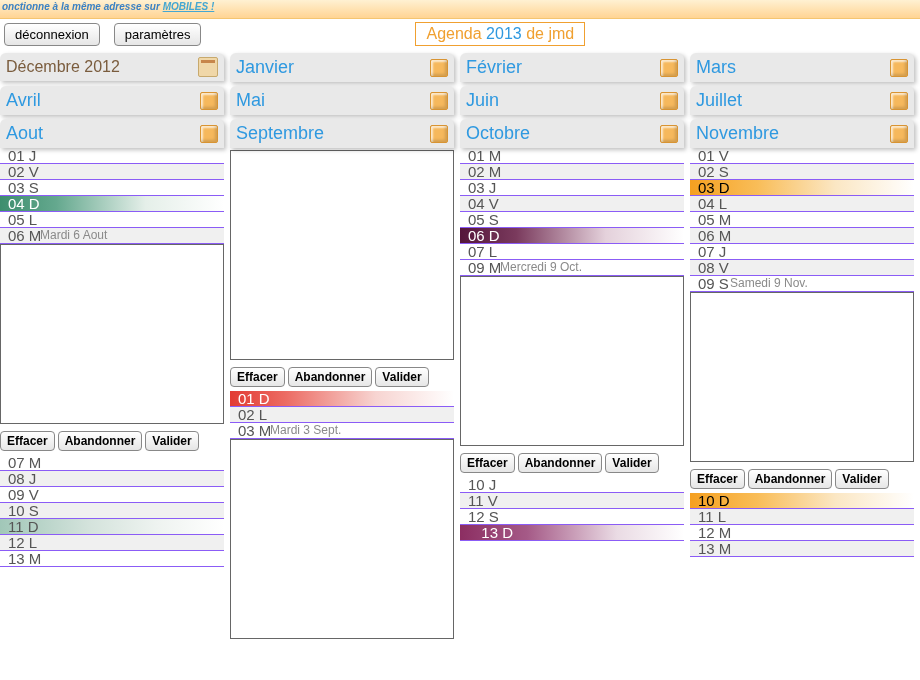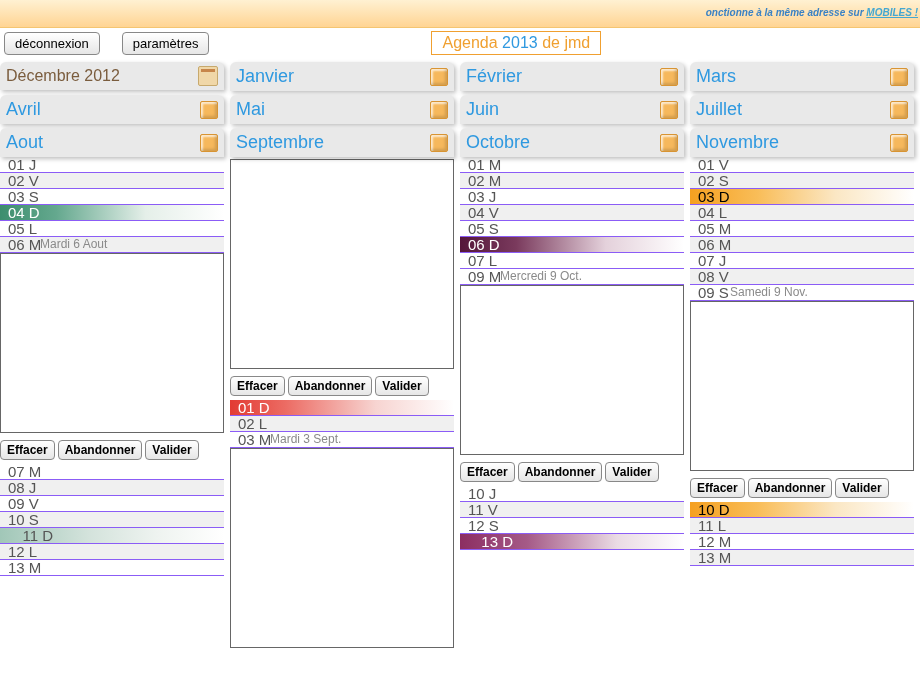--- a/index.html
+++ b/index.html
@@ -5,38 +5,37 @@
   * { box-sizing: border-box; margin: 0; padding: 0; }
   html, body {
     width: 920px; height: 680px;
     font-family: Arial, Helvetica, sans-serif;
     font-size: 13px;
     background: #fff;
     overflow: hidden;
   }
 
   .topbanner {
-    width: 100%; height: 28px;
+    width: 100%; height: 19px;
     background: linear-gradient(#fff1d2 0%, #ffd493 100%);
     font-size: 10px;
-    padding: 7px 2px;
+    padding: 1px 2px;
     color: #3b82c4;
     font-weight: bold;
     font-style: italic;
     border-bottom: 1px solid #f4c571;
-    text-align: right;
   }
   .topbanner .mobiles { color: #45a7d1; text-decoration: underline; }
 
   .headerrow {
     display: flex;
     align-items: center;
     height: 30px;
     padding: 0 4px;
-    gap: 22px;
+    gap: 14px;
   }
   .btn {
     font: inherit;
     padding: 3px 10px;
     border: 1px solid #888;
     border-radius: 4px;
     background: linear-gradient(#fff,#e6e6e6);
     cursor: pointer;
   }
   .titlebox {
@@ -107,21 +106,21 @@
     padding: 1px 8px;
     height: 16px;
     background: #fff;
   }
   .dayrow.alt { background: #f0f0f0; }
   .dayrow .dn { width: 45px; }
 
   .dayrow.green  { background: linear-gradient(90deg,#3d8e6e 0%,#64a88e 25%,#e5efe9 65%,#fff 100%); color:#fff;}
   .dayrow.green  .dn{color:#fff;}
   .dayrow.green  + .dayrow { }
-  .dayrow.greenlt{ background: linear-gradient(90deg,#a1c7b8 0%,#d4e3dc 40%,#eef3f0 70%,#fff 100%); text-align: right; }
+  .dayrow.greenlt{ background: linear-gradient(90deg,#a1c7b8 0%,#d4e3dc 40%,#eef3f0 70%,#fff 100%); }
   .dayrow.red    { background: linear-gradient(90deg,#e23b33 0%,#ec6c64 25%,#f7d4d1 65%,#fff 100%); color:#fff;}
   .dayrow.red .dn{color:#fff;}
   .dayrow.purpledk{ background: linear-gradient(90deg,#54163a 0%,#7a3a5d 25%,#e4d1db 65%,#fff 100%); color:#fff;}
   .dayrow.purpledk .dn{color:#fff;}
   .dayrow.purplelt{ background: linear-gradient(90deg,#8c2e62 0%,#a55a87 30%,#eadbe4 70%,#fff 100%); color:#fff;}
   .dayrow.purplelt .dn{color:#fff;text-align:right;}
   .dayrow.orange { background: linear-gradient(90deg,#f5a020 0%,#f9bd58 30%,#fbe7c4 65%,#fff 100%); color:#333;}
   .dayrow.orange .dn{color:#000;}
 
   .editor {

